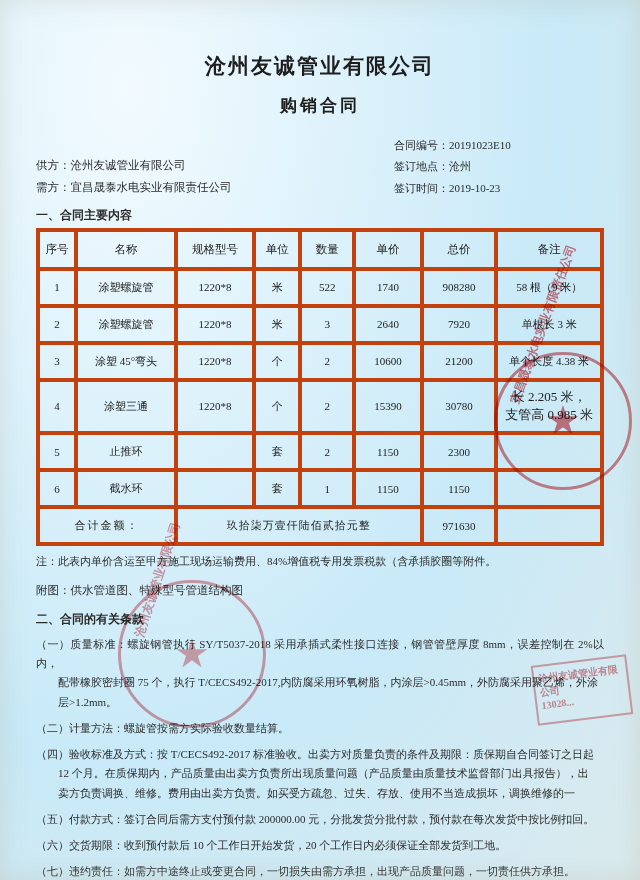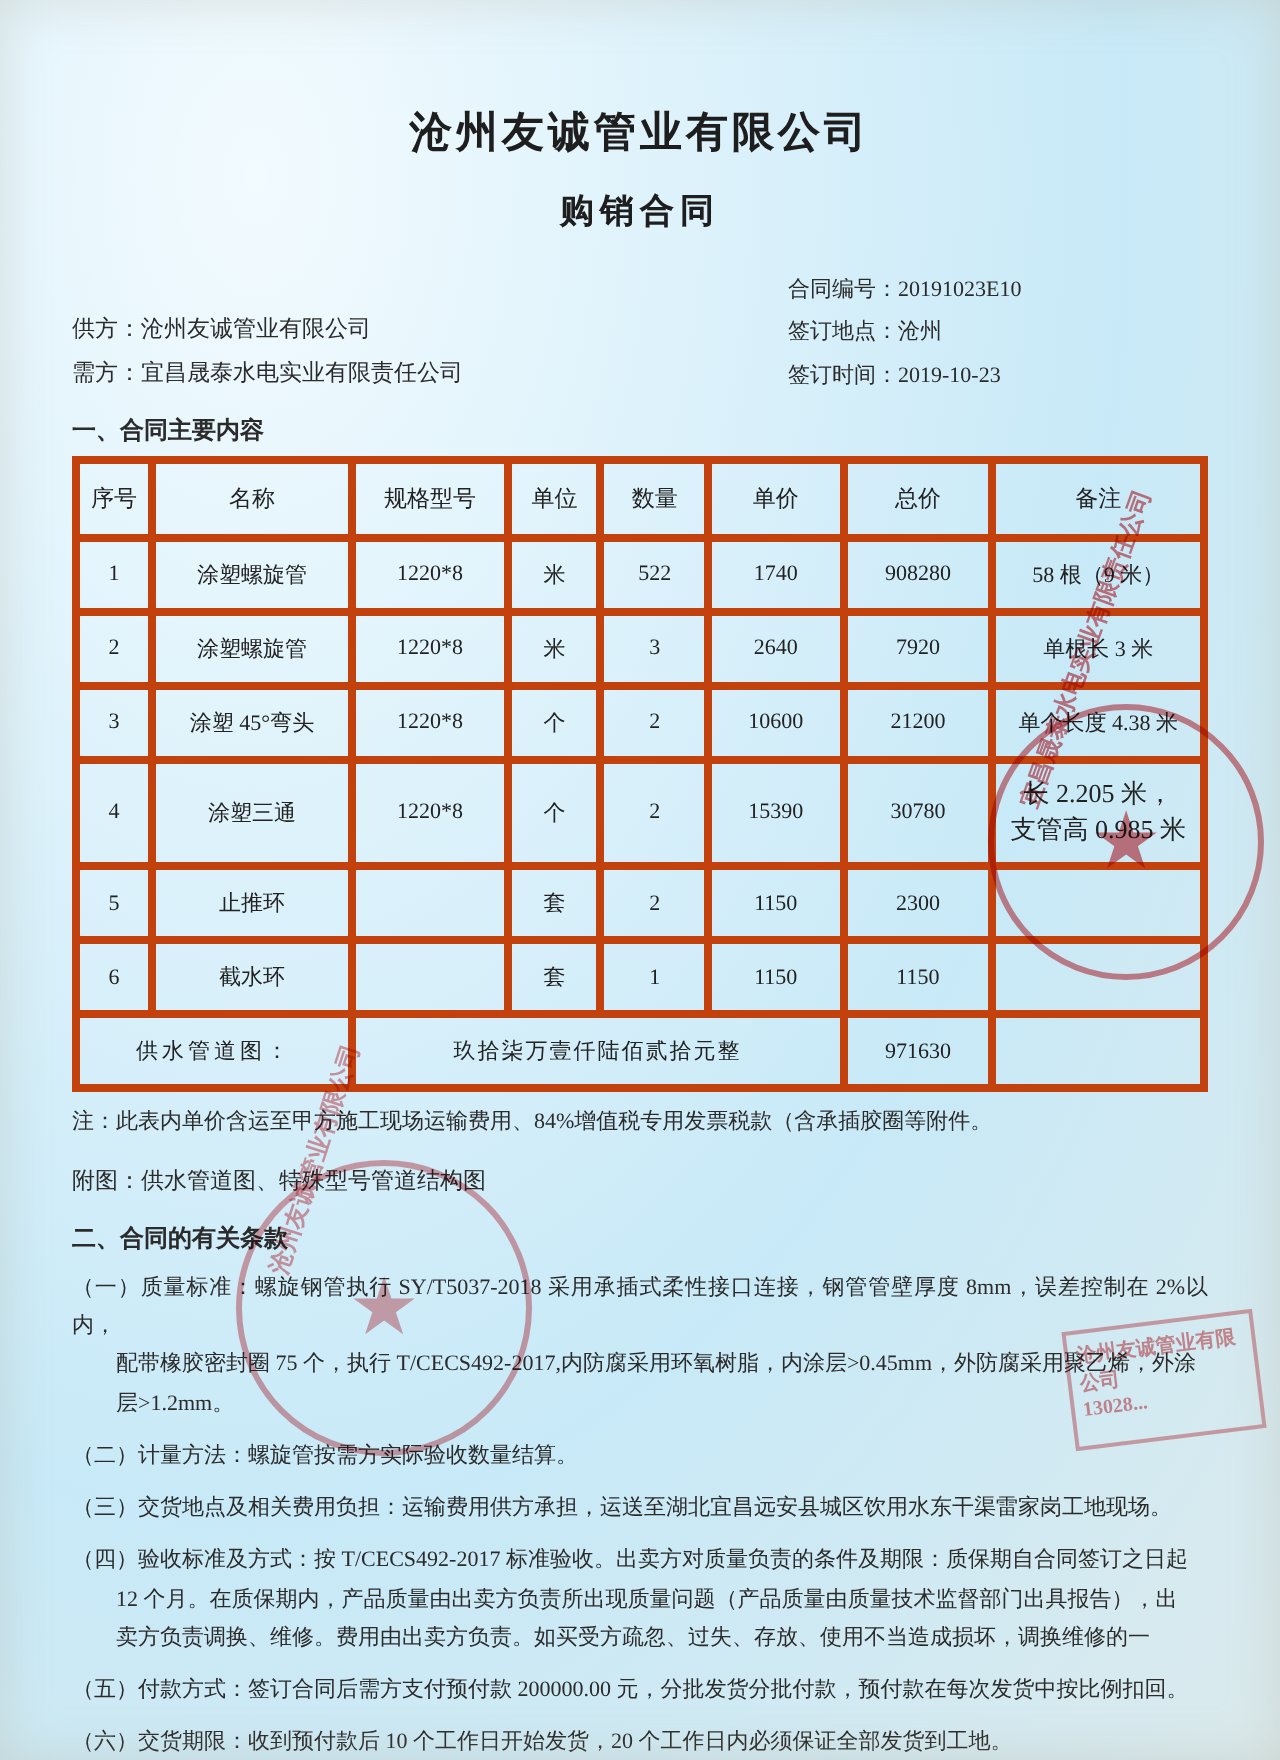--- a/index.html
+++ b/index.html
@@ -312,21 +312,21 @@
           <td>6</td>
           <td>截水环</td>
           <td></td>
           <td>套</td>
           <td>1</td>
           <td>1150</td>
           <td>1150</td>
           <td></td>
         </tr>
         <tr>
-          <td colspan="2" class="total-label">供水管道图：</td>
+          <td colspan="2" class="total-label">合计金额：</td>
           <td colspan="4" class="total-cn">玖拾柒万壹仟陆佰贰拾元整</td>
           <td>971630</td>
           <td></td>
         </tr>
       </tbody>
     </table>
 
     <div class="note-line">注：此表内单价含运至甲方施工现场运输费用、84%增值税专用发票税款（含承插胶圈等附件。</div>
 
     <div class="attach-line">附图：供水管道图、特殊型号管道结构图</div>
@@ -338,23 +338,20 @@
       <div class="clause">
         <span class="ind0"><span>（一）</span><span>质量标准：螺旋钢管执行 SY/T5037-2018 采用承插式柔性接口连接，钢管管壁厚度 8mm，误差控制在 2%以内，</span></span>
         <span class="ind"><span>配带橡胶密封圈 75 个，执行 T/CECS492-2017,内防腐采用环氧树脂，内涂层&gt;0.45mm，外防腐采用聚乙烯，外涂</span></span>
         <span class="ind"><span>层&gt;1.2mm。</span></span>
       </div>
 
       <div class="clause">
         <span class="ind0"><span>（二）</span><span>计量方法：螺旋管按需方实际验收数量结算。</span></span>
       </div>
 
-      <div class="clause">
-        <span class="ind0"><span>（三）</span><span>交货地点及相关费用负担：运输费用供方承担，运送至湖北宜昌远安县城区饮用水东干渠雷家岗工地现场。</span></span>
-      </div>
 
       <div class="clause">
         <span class="ind0"><span>（四）</span><span>验收标准及方式：按 T/CECS492-2017 标准验收。出卖方对质量负责的条件及期限：质保期自合同签订之日起</span></span>
         <span class="ind"><span>12 个月。在质保期内，产品质量由出卖方负责所出现质量问题（产品质量由质量技术监督部门出具报告），出</span></span>
         <span class="ind"><span>卖方负责调换、维修。费用由出卖方负责。如买受方疏忽、过失、存放、使用不当造成损坏，调换维修的一</span></span>
       </div>
 
       <div class="clause">
         <span class="ind0"><span>（五）</span><span>付款方式：签订合同后需方支付预付款 200000.00 元，分批发货分批付款，预付款在每次发货中按比例扣回。</span></span>
       </div>

